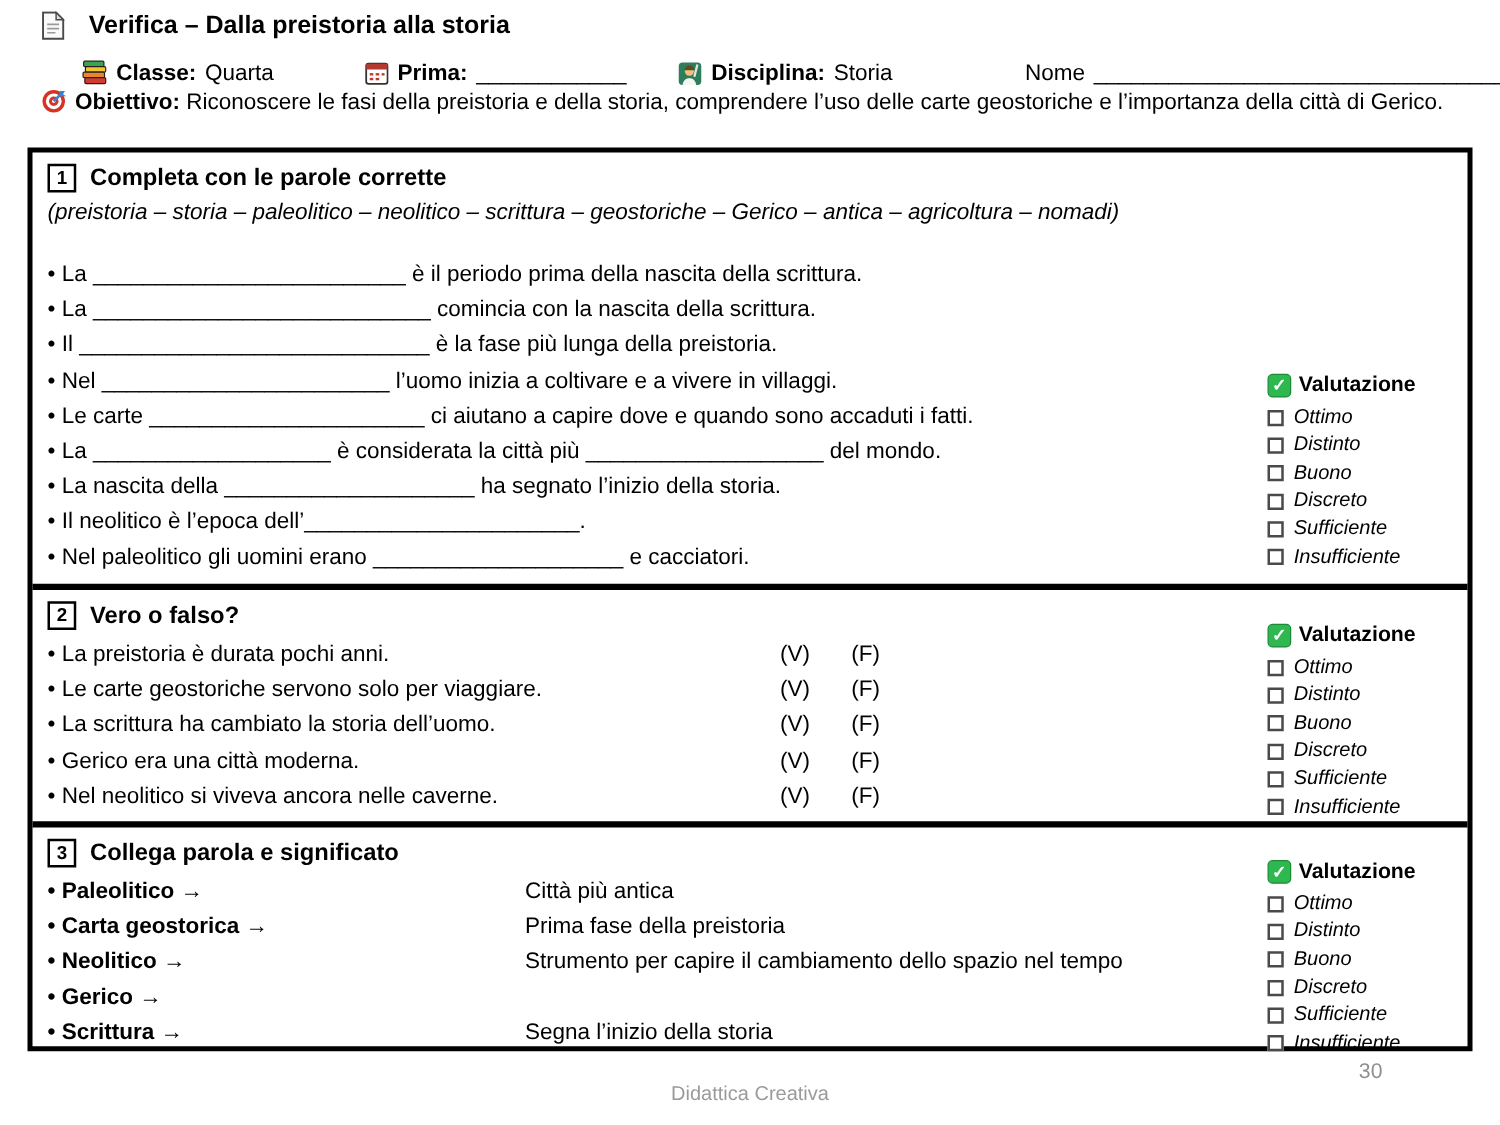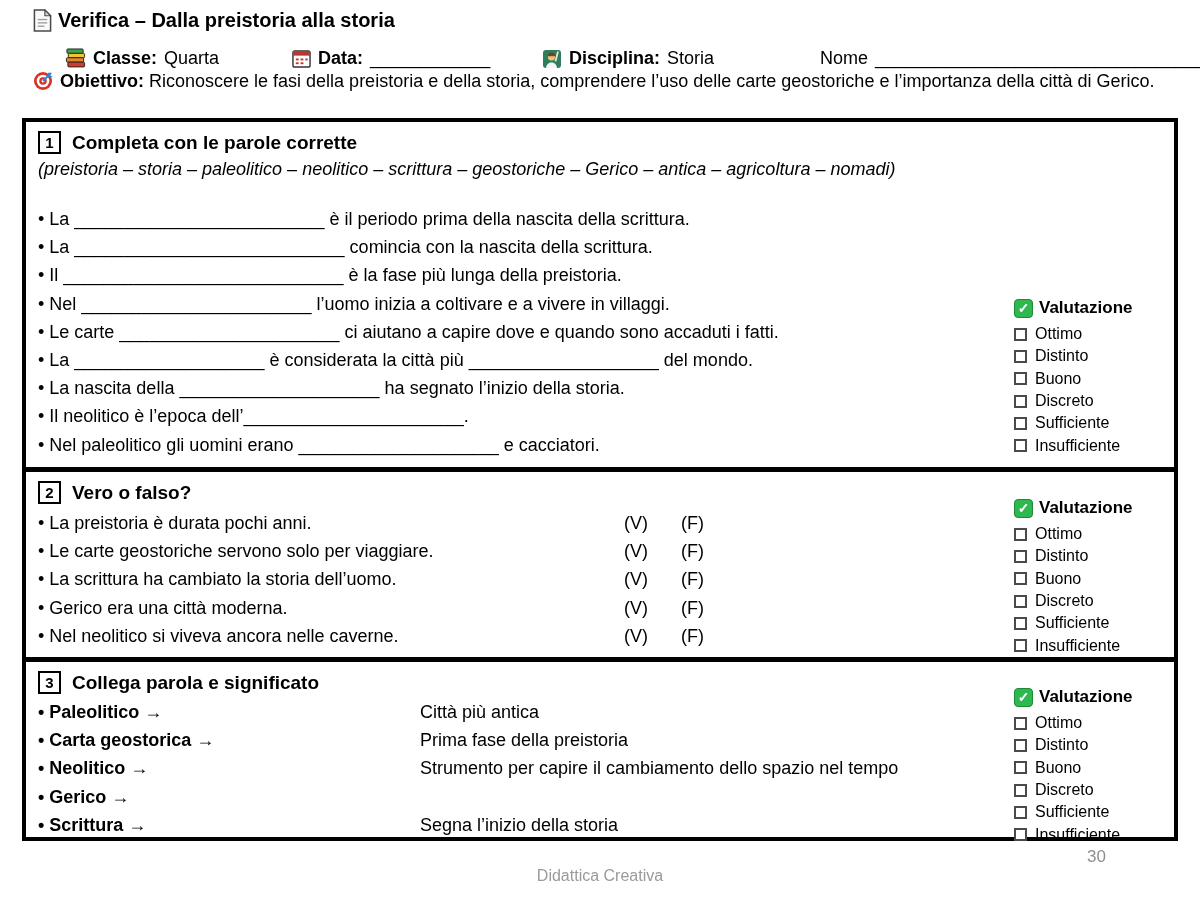--- a/index.html
+++ b/index.html
@@ -8,21 +8,21 @@
     background:#ffffff;
     color:#000;
     font-family:"Liberation Sans", sans-serif;
     font-size:18px;
     position:relative;
   }
 
   
   .title-row {
     position:absolute; left:33px; top:9px;
-    display:flex; align-items:center; gap:6px;
+    display:flex; align-items:center; gap:19px;
     font-size:20px; font-weight:bold; white-space:nowrap;
   }
   .info-row { position:absolute; left:0; top:48px; width:1200px; height:26px;margin-left:32px; }
   .info-item {
     position:absolute; top:0;
     display:flex; align-items:center; gap:7px; white-space:nowrap;
   }
   .info-item b { font-weight:bold; }
   .objective {
     position:absolute; left:6px; top:68px; width:1178px;
@@ -71,21 +71,21 @@
   
   .val { position:absolute; right:10px; width:150px; font-size:16px; }
   .val-s1 { top:167px; } .val-s2 { top:17px; } .val-s3 { top:16px; }
   .val-title-row { display:flex; align-items:center; gap:6px; font-weight:bold; font-size:17px; margin-bottom:5px; }
   .check-icon {
     width:19px; height:19px; flex:none;
     background:#2eb84f; border:1px solid #1d8a38; border-radius:4px;
     color:#fff; display:inline-flex; align-items:center; justify-content:center;
     font-size:14px; font-weight:bold;
   }
-  .val-opt { display:flex; align-items:center; gap:8px; height:22.3px; font-size:16px; }
+  .val-opt { display:flex; align-items:center; gap:8px; height:22.3px; font-size:16px;font-style:italic; }
   .cb { width:13px; height:13px; border:2px solid #4a4a4a; background:#fff; flex:none; }
 
   
   .pagenum { position:absolute; top:847px; right:94px; color:#8f8f8f; font-size:17px; }
   .brand { position:absolute; top:867px; left:0; width:1200px; text-align:center; color:#9a9a9a; font-size:16px; }
 </style>
 </head>
 <body>
 
 <div class="title-row">
@@ -124,21 +124,21 @@
         <path d="M1 2h18v5H1z" fill="#b23a32"></path>
         <g fill="#c0392b">
           <rect x="4" y="10" width="3" height="2"></rect>
             <rect x="9" y="10" width="3" height="2"></rect>
             <rect x="14" y="10" width="2.5" height="2"></rect>
           <rect x="4" y="14" width="3" height="2"></rect>
             <rect x="9" y="14" width="3" height="2"></rect>
         </g>
       </svg>
     </span>
-    <b>Data:</b>
+    <b>Prima:</b>
     <span>____________</span>
   </span>
 
   <span class="info-item" style="left:510px">
     <span class="icon">
       <svg viewBox="0 0 20 20" width="20" height="20">
         <rect x="1" y="1" width="18" height="18" rx="3" fill="#2e7d5b"></rect>
         <rect x="13.8" y="2.5" width="1.8" height="10" fill="#e6e6e6" transform="rotate(14 14.7 7.5)"></rect>
         <circle cx="9.5" cy="8" r="3.6" fill="#f1c27d"></circle>
         <path d="M5.7 7.2a3.8 3.8 0 0 1 7.6 0z" fill="#6b4423"></path>

